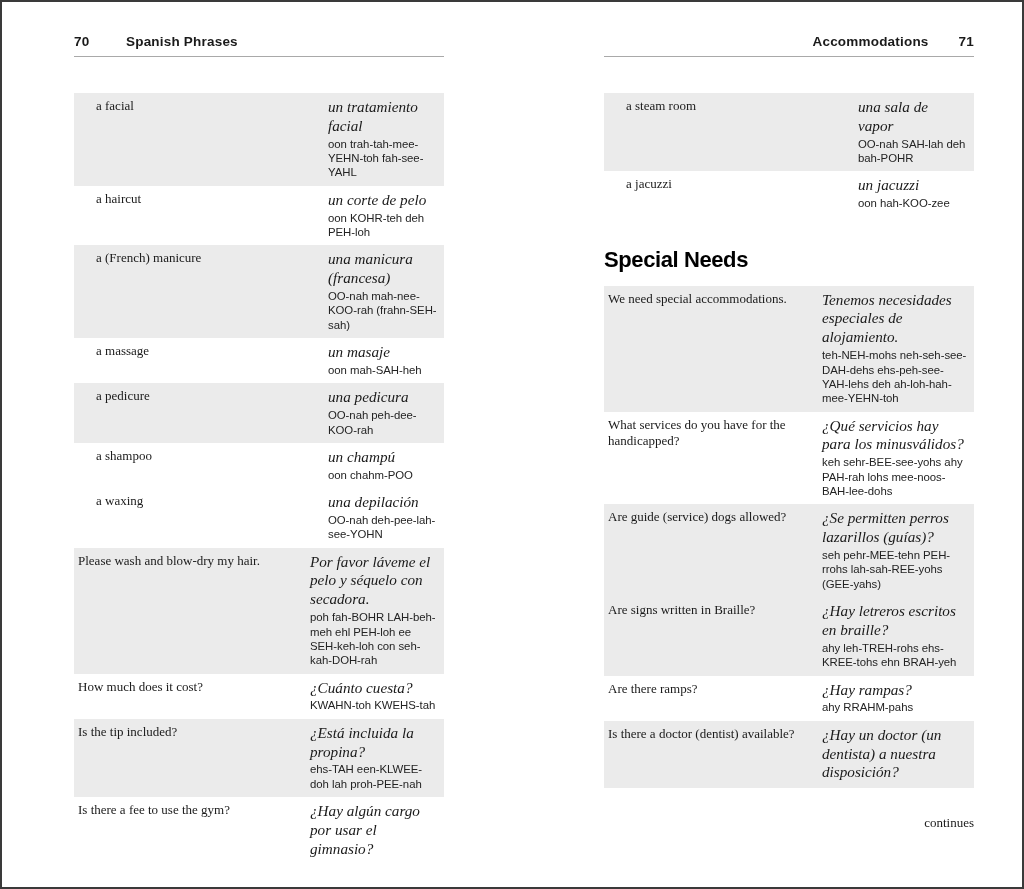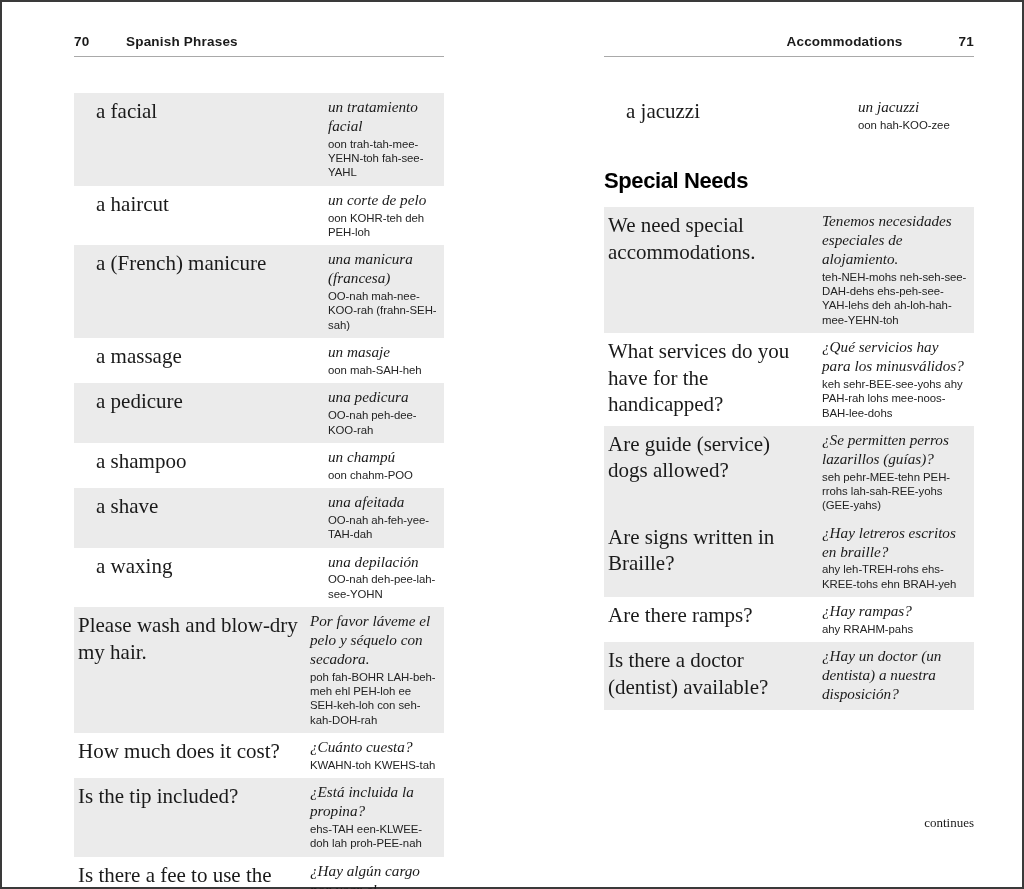--- a/index.html
+++ b/index.html
@@ -46,21 +46,21 @@
     font-weight: bold;
     font-size: 13.5px;
     color: #1a1a1a;
     letter-spacing: 0.2px;
     padding-bottom: 7px;
     border-bottom: 1.6px solid #a9a9a9;
   }
   .running-head.left  { justify-content: flex-start; }
   .running-head.right { justify-content: flex-end; }
   .rh-folio-left  { width: 52px; }
-  .rh-title-right { margin-right: 56px; }
+  .rh-title-right { margin-right: 30px; }
 
   
   .section-heading {
     font-family: "Liberation Sans", sans-serif;
     font-weight: bold;
     font-size: 22px;
     color: #000000;
     letter-spacing: -0.4px;
     margin: 30px 0 13px 0;
   }
@@ -74,21 +74,21 @@
   .phrase-table.first { margin-top: 36px; }
   .phrase-row td {
     vertical-align: top;
     padding: 5px 0 6px 0;
   }
   .phrase-row.shaded td { background: #ebebeb; }
 
   td.col-en {
     width: 206px;
     font-family: "Liberation Serif", serif;
-    font-size: 21px;
+    font-size: 13px;
     line-height: 1.26;
     color: #1a1a1a;
     padding-left: 4px;
     padding-right: 8px;
   }
   td.col-es {
     font-family: "Liberation Serif", serif;
     padding-right: 7px;
   }
   .phrase-row.indent td.col-en { padding-left: 22px; }
@@ -170,27 +170,20 @@
               <div class="pron-text">OO-nah peh-dee-KOO-rah</div>
             </td>
           </tr>
           <tr class="phrase-row indent">
             <td class="col-en">a shampoo</td>
             <td class="col-es">
               <div class="es-text">un champú</div>
               <div class="pron-text">oon chahm-POO</div>
             </td>
           </tr>
-          <tr class="phrase-row shaded indent">
-            <td class="col-en">a shave</td>
-            <td class="col-es">
-              <div class="es-text">una afeitada</div>
-              <div class="pron-text">OO-nah ah-feh-yee-TAH-dah</div>
-            </td>
-          </tr>
           <tr class="phrase-row indent">
             <td class="col-en">a waxing</td>
             <td class="col-es">
               <div class="es-text">una depilación</div>
               <div class="pron-text">OO-nah deh-pee-lah-see-YOHN</div>
             </td>
           </tr>
           <tr class="phrase-row shaded">
             <td class="col-en">Please wash and blow-dry my hair.</td>
             <td class="col-es">
@@ -225,20 +218,27 @@
 
   <div class="page page-right">
 
     <div class="running-head right">
       <span class="rh-title-right">Accommodations</span>
       <span>71</span>
     </div>
 
     <table class="phrase-table first">
       <tbody>
+          <tr class="phrase-row shaded indent">
+            <td class="col-en">a steam room</td>
+            <td class="col-es">
+              <div class="es-text">una sala de vapor</div>
+              <div class="pron-text">OO-nah SAH-lah deh bah-POHR</div>
+            </td>
+          </tr>
           <tr class="phrase-row indent">
             <td class="col-en">a jacuzzi</td>
             <td class="col-es">
               <div class="es-text">un jacuzzi</div>
               <div class="pron-text">oon hah-KOO-zee</div>
             </td>
           </tr>
         </tbody>
     </table>
 

